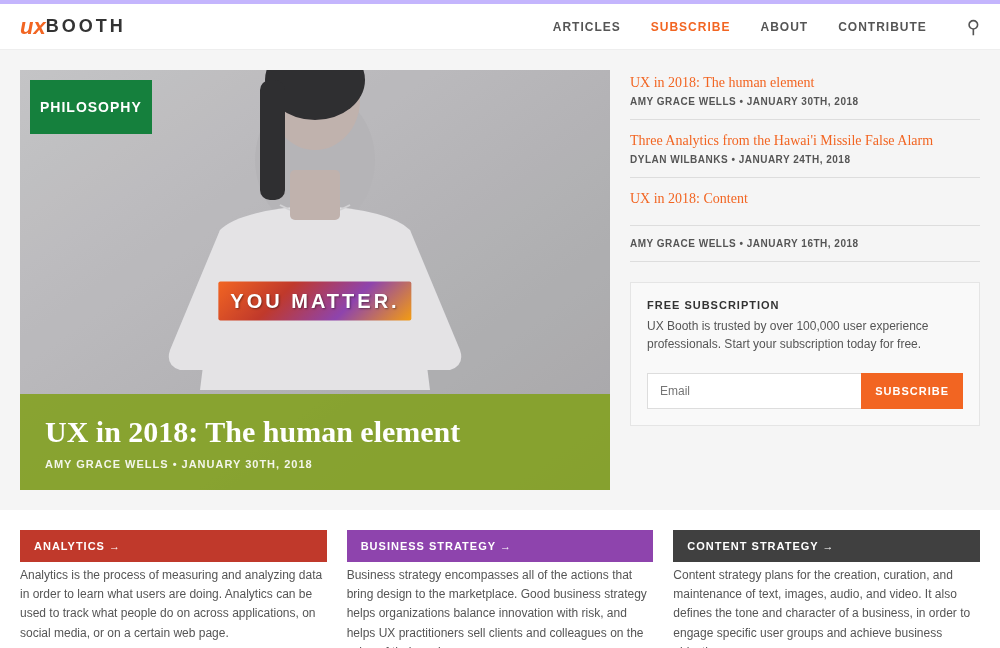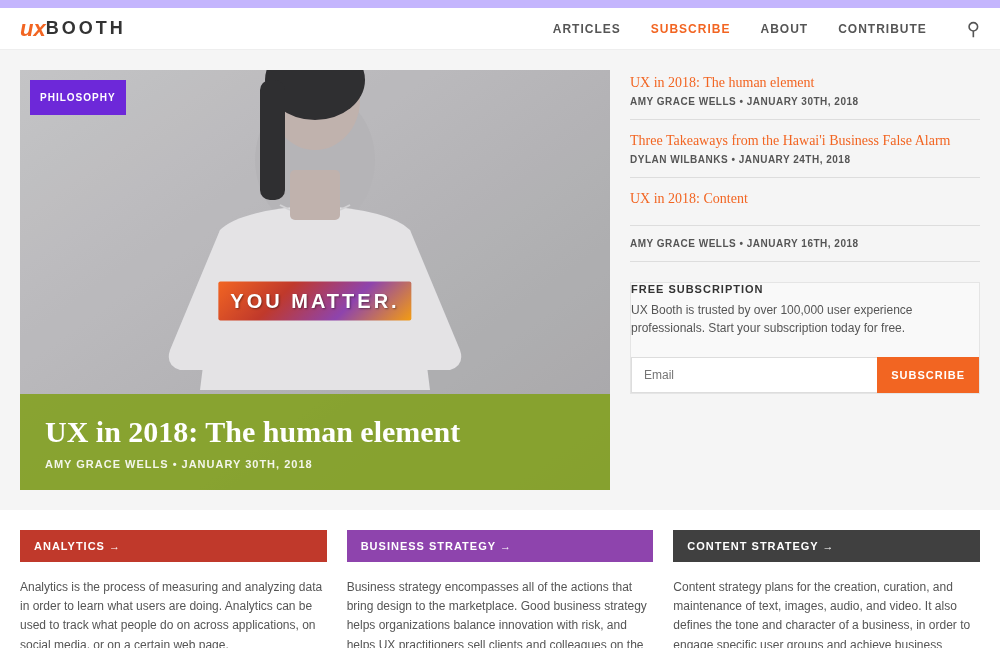--- a/index.html
+++ b/index.html
@@ -2,21 +2,21 @@
 <html><head>
   <meta charset="utf-8">
   <style>
     * { margin: 0; padding: 0; box-sizing: border-box; }
     body { font-family: 'Georgia', serif; background: #fff; width: 1000px; overflow-x: hidden; }
 
     
     nav {
       display: flex; align-items: center;
       padding: 0 20px; height: 50px;
-      border-top: 8px solid #c4b5fd;
+      border-top: 4px solid #c4b5fd;
       background: #fff;
       border-bottom: 1px solid #eee;
     }
     .logo { display: flex; align-items: center; gap: 0; margin-right: auto; }
     .logo-ux { font-size: 22px; font-weight: 900; font-style: italic; color: #f26522; font-family: Arial, sans-serif; }
     .logo-booth { font-size: 18px; font-weight: 700; color: #333; font-family: Arial, sans-serif; letter-spacing: 3px; text-transform: uppercase; text-align: right; }
     .nav-links { display: flex; align-items: center; gap: 30px; }
     .nav-link { font-family: Arial, sans-serif; font-size: 12px; font-weight: 600; color: #555; text-transform: uppercase; letter-spacing: 1px; text-decoration: none; cursor: pointer; }
     .nav-link.active { color: #f26522; }
     .nav-search { font-size: 18px; color: #555; cursor: pointer; margin-left: 10px; }
@@ -48,23 +48,23 @@
       top: 55%; left: 50%; transform: translate(-50%, -50%);
       background: linear-gradient(135deg, #f26522, #c0392b, #8e44ad, #f39c12);
       padding: 8px 12px;
       font-family: Arial, sans-serif; font-size: 20px; font-weight: 900;
       color: #fff; letter-spacing: 3px;
       border-radius: 2px;
       text-shadow: 1px 1px 2px rgba(0,0,0,0.4);
     }
     .philosophy-badge {
       position: absolute; top: 10px; left: 10px;
-      background: #6d28d9; color: #fff;
-      font-family: Arial, sans-serif; font-size: 10px; font-weight: 700;
-      padding: 12px 10px; letter-spacing: 1px; text-transform: uppercase;
+      background: #15803d; color: #fff;
+      font-family: Arial, sans-serif; font-size: 14px; font-weight: 700;
+      padding: 19px 10px; letter-spacing: 1px; text-transform: uppercase;
     }
     .hero-caption {
       position: absolute; bottom: 0; left: 0; right: 0;
       background: rgba(130, 160, 30, 0.88);
       padding: 20px 25px 20px 25px;
     }
     .hero-title {
       font-size: 30px; font-weight: 700; color: #fff;
       font-family: Georgia, serif; line-height: 1.2; margin-bottom: 8px;
     }
@@ -83,21 +83,21 @@
       font-weight: normal; margin-bottom: 4px; line-height: 1.3;
     }
     .article-item-meta {
       font-family: Arial, sans-serif; font-size: 10px; font-weight: 700;
       color: #555; letter-spacing: 0.5px; text-transform: uppercase;
     }
 
     
     .subscription-box {
       background: #f9f9f9; border: 1px solid #e5e5e5;
-      padding: 0; margin-top: 5px;
+      padding: 16px; margin-top: 5px;
     }
     .sub-title {
       font-family: Arial, sans-serif; font-size: 11px; font-weight: 700;
       text-transform: uppercase; letter-spacing: 1px; color: #333;
       margin-bottom: 6px;
     }
     .sub-desc {
       font-family: Arial, sans-serif; font-size: 12px; color: #555;
       line-height: 1.5; margin-bottom: 20px;
     }
@@ -115,21 +115,21 @@
       text-transform: uppercase; cursor: pointer; white-space: nowrap;
     }
 
     
     .categories-section { padding: 20px; background: #fff; }
     .cat-grid { display: grid; grid-template-columns: 1fr 1fr 1fr; gap: 20px; }
     .cat-item {}
     .cat-header {
       padding: 10px 14px; font-family: Arial, sans-serif;
       font-size: 11px; font-weight: 700; letter-spacing: 1px;
-      text-transform: uppercase; color: #fff; margin-bottom: 16px;
+      text-transform: uppercase; color: #fff; margin-bottom: 4px;
     }
     .cat-desc {
       font-family: Arial, sans-serif; font-size: 12px;
       color: #555; line-height: 1.6;
     }
     .cat-red { background: #c0392b; }
     .cat-purple { background: #8e44ad; }
     .cat-orange { background: #404040; }
   </style>
 </head>
@@ -194,21 +194,21 @@
   </div>
 
   <div class="sidebar">
     <div class="article-list">
 
       <div class="article-item">
         <div class="article-item-title">UX in 2018: The human element</div>
         <div class="article-item-meta">AMY GRACE WELLS • JANUARY 30TH, 2018</div>
       </div>
       <div class="article-item">
-        <div class="article-item-title">Three Takeaways from the Hawai'i Business False Alarm</div>
+        <div class="article-item-title">Three Analytics from the Hawai'i Missile False Alarm</div>
         <div class="article-item-meta">DYLAN WILBANKS • JANUARY 24TH, 2018</div>
       </div>
       <div class="article-item">
         <div class="article-item-title">UX in 2018: Content</div>
       </div>
       <div class="article-item">
         <div class="article-item-meta">AMY GRACE WELLS • JANUARY 16TH, 2018</div>
       </div>
     </div>
 

